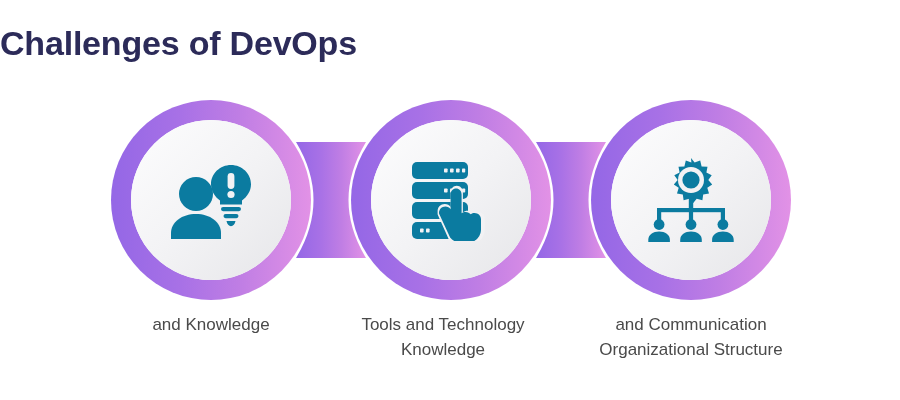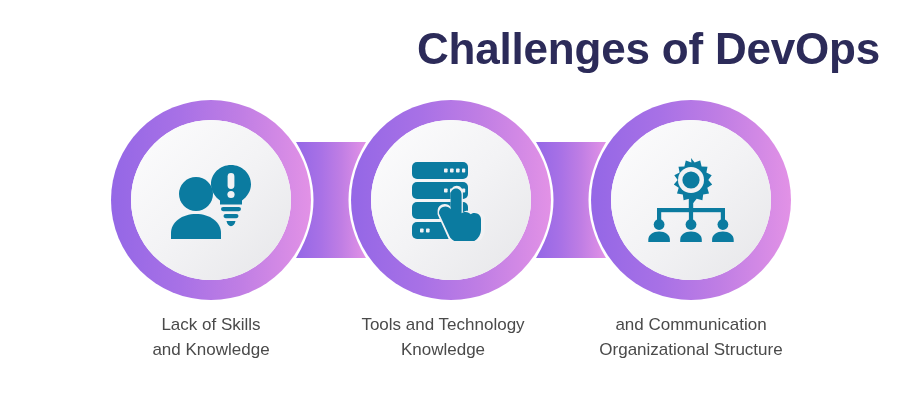--- a/index.html
+++ b/index.html
@@ -22,22 +22,22 @@
     width: 900px;
     height: 400px;
   }
 
   
   .title {
     position: absolute;
     top: 24px;
     left: 0;
     width: 880px;
-    text-align: right;
-    font-size: 44px;
+    text-align: left;
+    font-size: 34px;
     font-weight: bold;
     letter-spacing: -0.2px;
     color: #2c2b59;
     line-height: 1.15;
   }
 
   
   .chain {
     position: absolute;
     left: 110px;
@@ -208,21 +208,20 @@
           <circle cx="75.9" cy="66.5" r="5.4"></circle>
           <path d="M75.9 73.6c-6 0-10.8 3.4-10.8 8.1V84h21.6v-2.3c0-4.7-4.8-8.1-10.8-8.1z"></path>
         </g>
       </svg>
     </div>
 
   </div>
 
   <div class="captions">
     <div class="caption caption-1">
-      <span class="line">Lack of Skills</span>
       <span class="line">and Knowledge</span>
     </div>
     <div class="caption caption-2">
       <span class="line">Tools and Technology</span>
       <span class="line">Knowledge</span>
     </div>
     <div class="caption caption-3">
       <span class="line">and Communication</span>
       <span class="line">Organizational Structure</span>
     </div>

